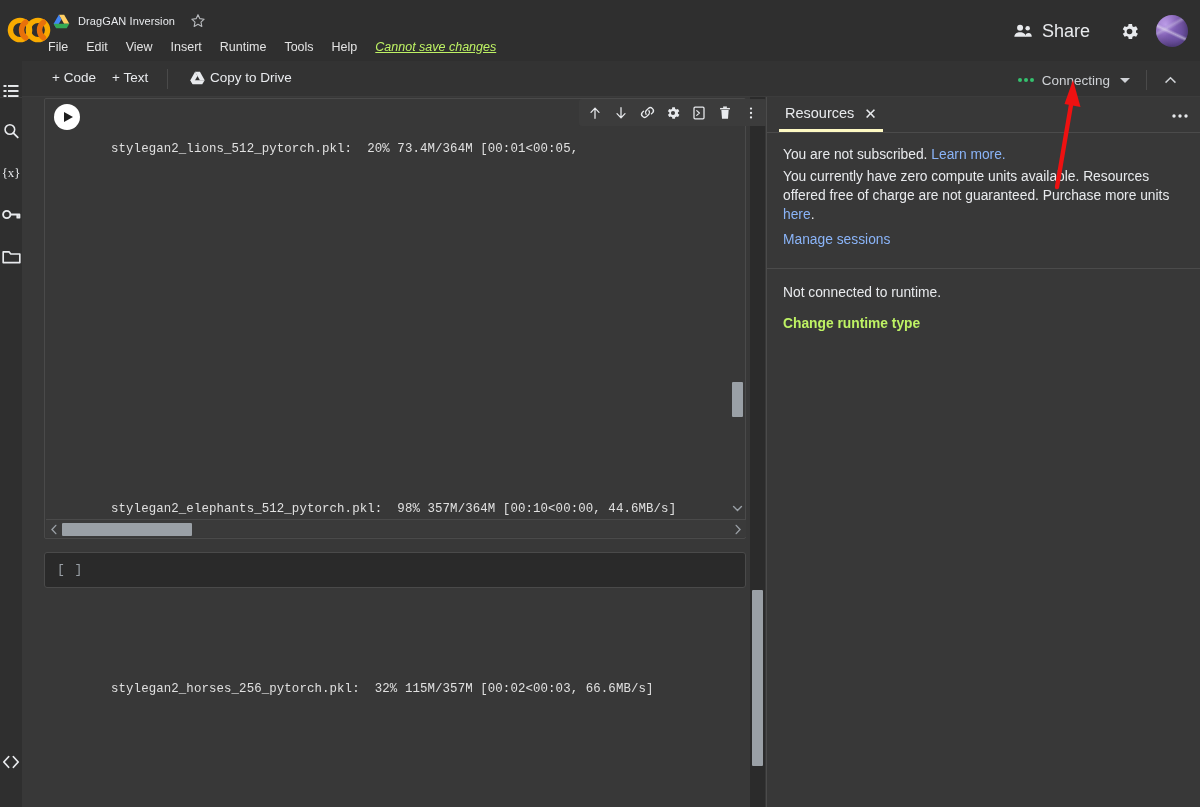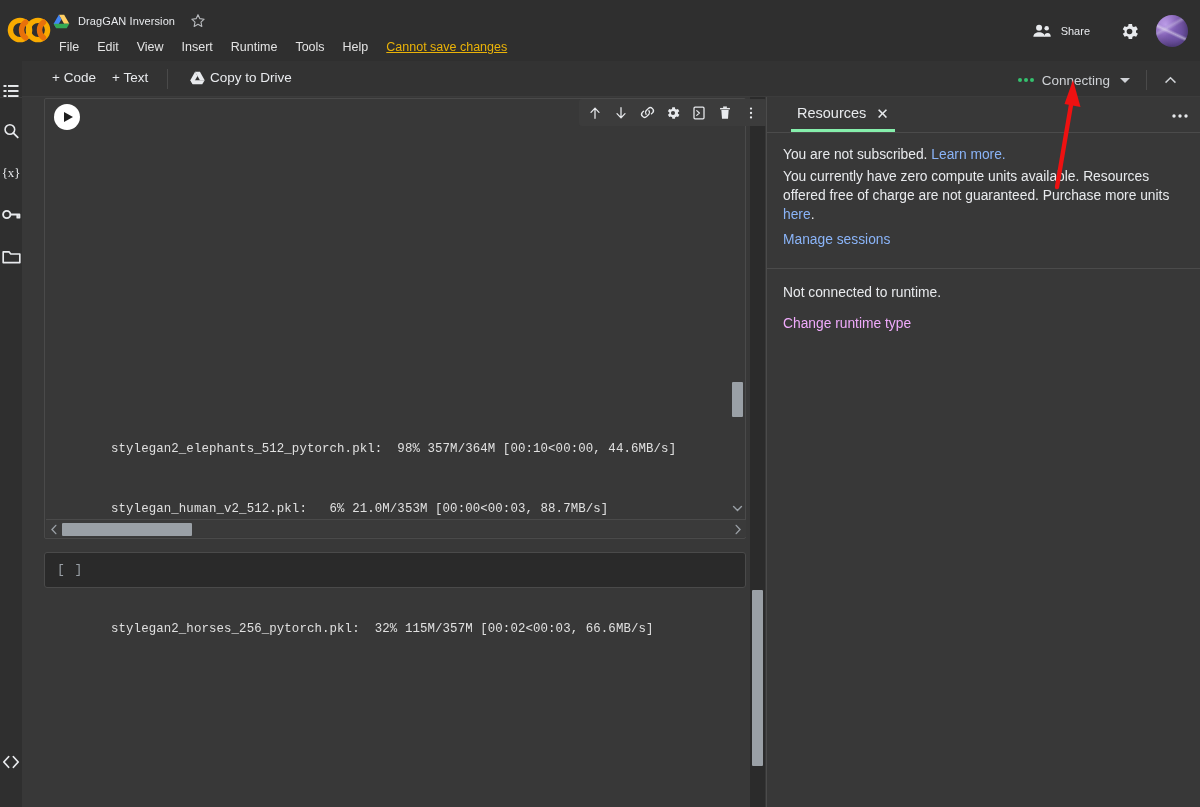--- a/index.html
+++ b/index.html
@@ -24,40 +24,40 @@
   .title-row {
     position: absolute; left: 53px; top: 8px; height: 26px;
     display: flex; align-items: center; gap: 8px;
   }
   .drive-ico { width: 17px; height: 15px; display:block; }
   .nb-title {
     font-size: 11px; color: #e8eaed; letter-spacing: .1px; white-space: nowrap;
   }
   .star-ico { width: 18px; height: 18px; margin-left: 6px; opacity: .85; }
   .menubar {
-    position: absolute; left: 50px; top: 36px; height: 21px;
+    position: absolute; left: 39px; top: 36px; height: 21px;
     display: flex; align-items: center; gap: 0px;
   }
   .menuitem {
     font-size: 12.5px; color: #e3e3e3; padding: 2px 9px; border-radius: 3px;
     white-space: nowrap; cursor: pointer;
   }
   .cannot-save {
-    font-size: 12.5px; color: #eab308; text-decoration: underline;
-    margin-left: 4px; padding: 2px 5px; cursor: pointer; white-space: nowrap;
+    font-size: 12.5px; color: #bef264; text-decoration: underline;
+    margin-left: 4px; padding: 2px 5px; cursor: pointer; white-space: nowrap; font-style: italic;
   }
   .topright {
     position: absolute; right: 12px; top: 12px; height: 38px;
     display: flex; align-items: center; gap: 14px;
   }
   .share-btn {
     display: flex; align-items: center; gap: 9px;
     padding: 6px 12px; border-radius: 16px; cursor: pointer;
   }
-  .share-label { font-size: 11px; color: #e8eaed; }
+  .share-label { font-size: 18px; color: #e8eaed; }
   .gear-btn { width: 26px; height: 26px; display:flex; align-items:center;
               justify-content:center; cursor: pointer; border-radius: 50%; }
   .avatar {
     width: 32px; height: 32px; border-radius: 50%; cursor: pointer;
     background:
       radial-gradient(circle at 30% 30%, #9a7bd0 0%, #5b3f86 35%, #2b1f44 70%),
       linear-gradient(135deg, #7a5fae 0%, #3a2a5c 50%, #120d22 100%);
     background-blend-mode: screen;
     overflow: hidden; position: relative;
   }
@@ -208,21 +208,21 @@
     position: absolute; left: 766px; top: 97px; width: 434px; height: 710px;
     background: #383838; border-left: 1px solid #4b4b4b;
   }
   .res-head {
     position: absolute; left: 0; top: 0; width: 434px; height: 36px;
     border-bottom: 1px solid #4b4b4b;
   }
   .res-tab {
     position: absolute; left: 12px; top: 0; height: 35px;
     display:flex; align-items:center; gap: 10px;
-    border-bottom: 3px solid #86efac; padding: 0 6px; cursor: pointer; margin-left: 12px;
+    border-bottom: 3px solid #fef9c3; padding: 0 6px; cursor: pointer;
   }
   .res-tab-label { font-size: 14.5px; color: #e8eaed; }
   .res-close { font-size: 15px; color: #e8eaed; line-height:1; cursor:pointer; }
   .res-more {
     position: absolute; right: 10px; top: 8px; width: 22px; height: 22px;
     display:flex;align-items:center;justify-content:center;cursor:pointer;
     color:#e8eaed; font-size: 16px; letter-spacing: 1px;
   }
   .res-body { position: absolute; left: 0; top: 36px; width: 434px; }
   .res-sec1 { padding: 12px 16px 10px 16px; }
@@ -230,21 +230,21 @@
     font-size: 13.8px; line-height: 19px; color: #e8eaed; margin-bottom: 3px;
   }
   .res-link { color: #8ab4f8; cursor: pointer; }
   .res-manage {
     font-size: 13.8px; color: #8ab4f8; cursor: pointer; margin-top: 5px; display:inline-block;
   }
   .res-hr { height:1px; background:#4b4b4b; margin: 10px 0 0 0; }
   .res-sec2 { padding: 14px 16px 0 16px; }
   .res-status { font-size: 13.8px; color:#e8eaed; line-height: 19px; }
   .res-change {
-    font-size: 13.8px; color:#f0abfc; cursor:pointer; margin-top: 14px; display:inline-block;
+    font-size: 13.8px; color:#bef264; cursor:pointer; margin-top: 14px; display:inline-block;font-weight:bold;
   }
 
   
   .annot {
     position: absolute; left: 1030px; top: 60px; width: 90px; height: 130px;
     pointer-events: none;
   }
   
   .rail-bottom { position:absolute; left:1px; top: 691px; width:20px;height:20px;
                  display:flex;align-items:center;justify-content:center;cursor:pointer;}
@@ -398,20 +398,21 @@
 
   <div class="notebook">
 
     <div class="run-btn">
       <span class="run-tri"></span>
     </div>
 
     <div class="cell-out">
 
       <div class="outtext">
+        <div class="ol">stylegan2_lions_512_pytorch.pkl:  20% 73.4M/364M [00:01&lt;00:05,</div>
         <div class="ol blank"></div>
         <div class="ol blank"></div>
         <div class="ol blank"></div>
         <div class="ol blank"></div>
         <div class="ol blank"></div>
         <div class="ol">stylegan2_elephants_512_pytorch.pkl:  98% 357M/364M [00:10&lt;00:00, 44.6MB/s]</div>
         <div class="ol">stylegan_human_v2_512.pkl:   6% 21.0M/353M [00:00&lt;00:03, 88.7MB/s]</div>
         <div class="ol blank"></div>
         <div class="ol">stylegan2_horses_256_pytorch.pkl:  32% 115M/357M [00:02&lt;00:03, 66.6MB/s]</div>
         <div class="ol blank"></div>

